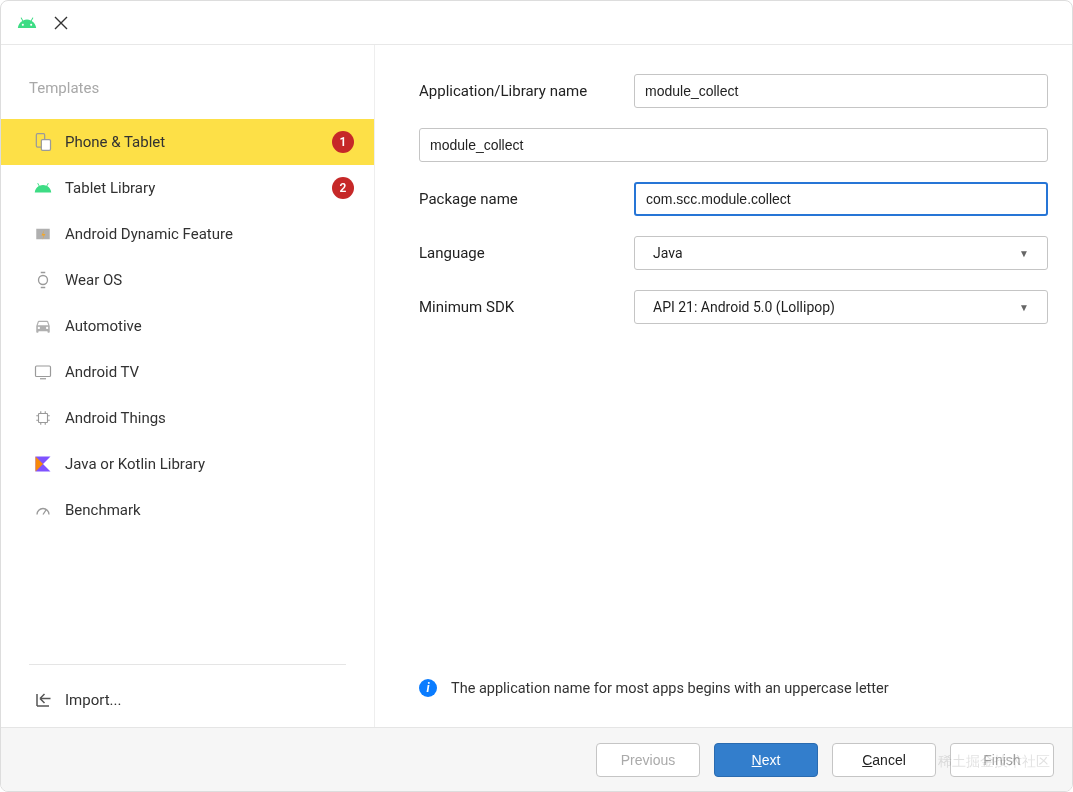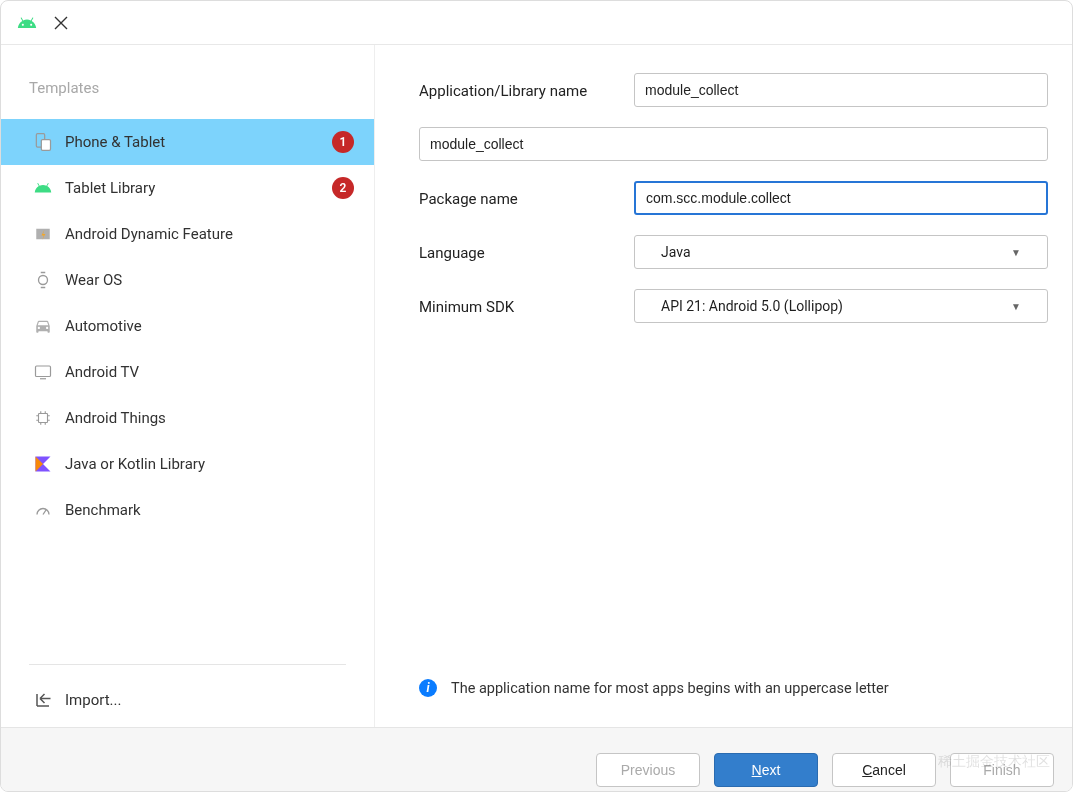--- a/index.html
+++ b/index.html
@@ -46,39 +46,40 @@
     .sidebar-item {
       height: 46px;
       display: flex;
       align-items: center;
       padding: 0 20px 0 32px;
       cursor: pointer;
       font-size: 15px;
       color: #323232;
       position: relative;
     }
-    .sidebar-item.selected { background: #7dd3fc; }
+    .sidebar-item.selected { background: #fde047; }
     .sidebar-item .icon { width: 20px; height: 20px; margin-right: 12px; display:flex; align-items:center; justify-content:center; }
     .badge {
       width: 22px; height: 22px; border-radius: 50%;
       background: #c62828; color: #fff; font-size: 12px;
       display: flex; align-items: center; justify-content: center;
       margin-left: auto;
       font-weight: 600;
     }
     .sidebar-sep { border-top: 1px solid #e5e5e5; margin: 8px 28px 8px; }
     .sidebar-spacer { flex: 1; }
     .main {
       flex: 1;
       padding: 28px 24px 12px 44px;
       display: flex;
       flex-direction: column;
     }
     .form-row {
       display: flex;
+      align-items: center;
       margin-bottom: 18px;
       height: 36px;
     }
     .form-label {
       width: 215px;
       font-size: 15px;
       color: #222;
       display: flex;
       align-items: center;
       gap: 6px;
@@ -100,21 +101,21 @@
     }
     .form-input.focused {
       border: 2px solid #2675d6;
       outline: none;
     }
     .form-select {
       flex: 1;
       height: 34px;
       border: 1px solid #c5c5c5;
       border-radius: 3px;
-      padding: 0 26px;
+      padding: 0 18px;
       font-size: 14px;
       background: #fff;
       display: flex;
       align-items: center;
       justify-content: space-between;
       cursor: pointer;
     }
     .select-arrow { color: #666; font-size: 10px; }
     .main-spacer { flex: 1; }
     .info-row {
@@ -128,24 +129,24 @@
     .info-icon {
       width: 18px; height: 18px; border-radius: 50%;
       background: #0a7cff; color:#fff; font-size:12px; font-weight:700;
       display:flex; align-items:center; justify-content:center;
       font-style: italic;
     }
     .footer {
       height: 64px;
       border-top: 1px solid #e5e5e5;
       display: flex;
-      align-items: flex-end;
+      align-items: center;
       justify-content: flex-end;
       gap: 14px;
-      padding: 4px 18px;
+      padding: 16px 18px;
       background: #f6f6f6;
     }
     .btn {
       height: 34px;
       min-width: 104px;
       border: 1px solid #c5c5c5;
       border-radius: 4px;
       background: #fff;
       font-size: 14px;
       cursor: pointer;

